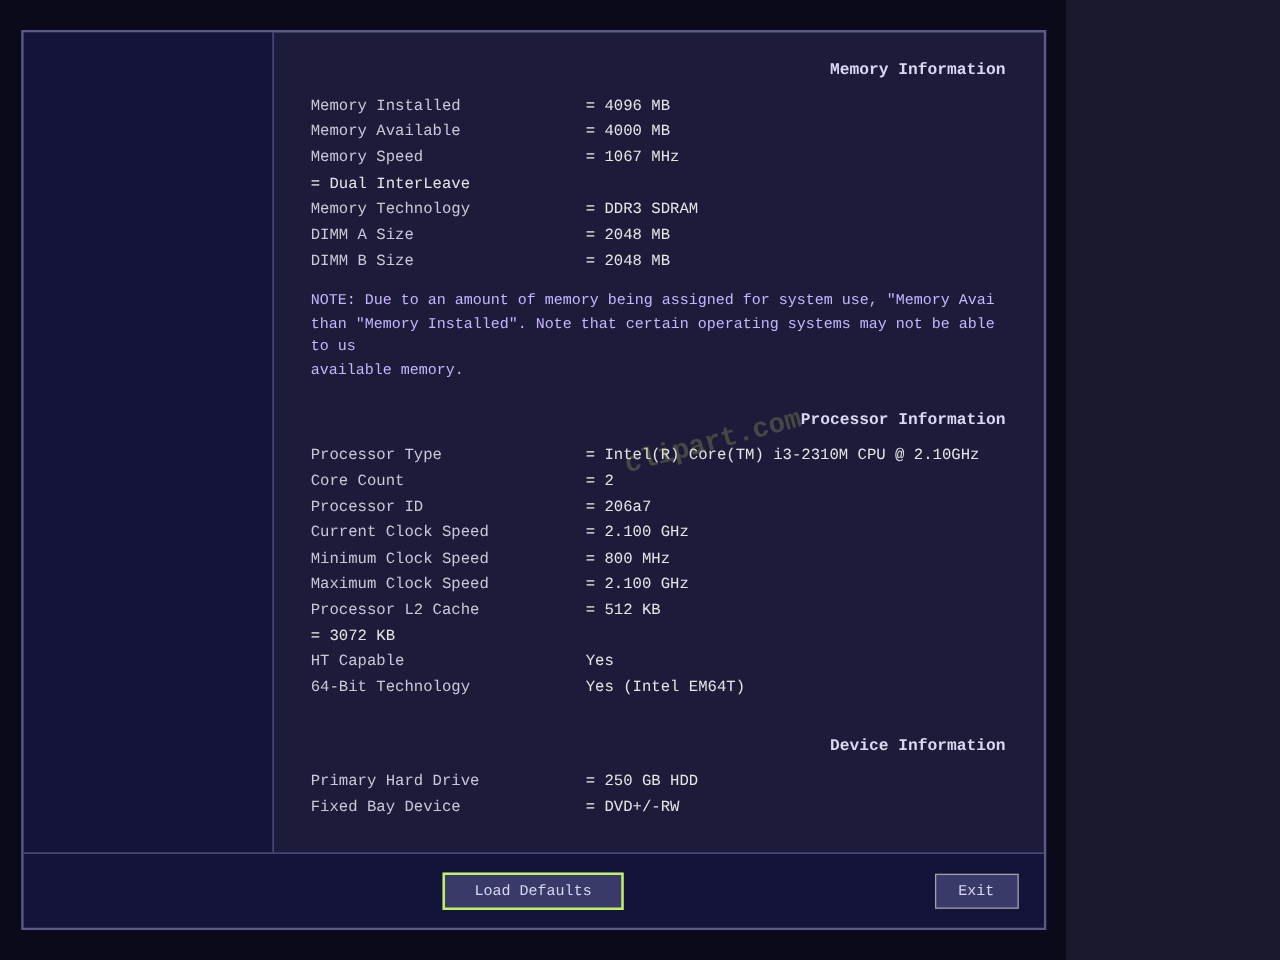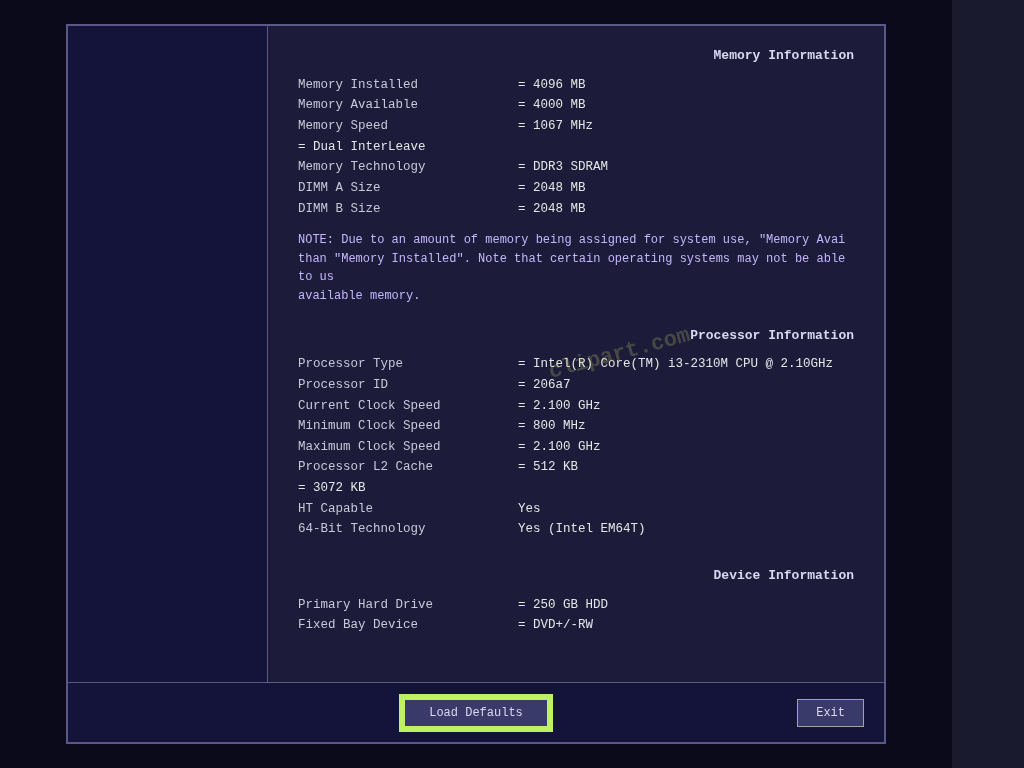--- a/index.html
+++ b/index.html
@@ -6,21 +6,21 @@
 
     body {
       width: 1024px;
       height: 768px;
       background: #1a1a2e;
       overflow: hidden;
       font-family: 'Courier New', Courier, monospace;
     }
 
     .screen {
-      width: 952px;
+      width: 853px;
       height: 768px;
       background: #0a0a1a;
       position: relative;
       display: flex;
       align-items: center;
       justify-content: center;
       text-decoration: underline;
     }
 
     .bios-panel {
@@ -106,21 +106,21 @@
       background: #14143a;
       border-top: 1px solid #5a5a8a;
       display: flex;
       align-items: center;
       justify-content: center;
       gap: 20px;
     }
 
     .bios-button {
       background: #3a3a6a;
-      border: 6px solid #bef264;
+      border: 2px solid #bef264;
       color: #d8d8f0;
       font-family: 'Courier New', Courier, monospace;
       font-size: 12px;
       padding: 6px 24px;
       cursor: pointer;
       min-width: 120px;
     }
 
     .exit-button {
       position: absolute;
@@ -194,20 +194,24 @@
         available memory.
       </div>
 
       <div class="section-title">Processor Information</div>
       <div class="info-table">
         <div class="info-row">
           <span class="info-label">Processor Type</span>
           <span class="info-value">= Intel(R) Core(TM) i3-2310M CPU @ 2.10GHz</span>
         </div>
         <div class="info-row">
+          <span class="info-label">Core Count</span>
+          <span class="info-value">= 2</span>
+        </div>
+        <div class="info-row">
           <span class="info-label">Processor ID</span>
           <span class="info-value">= 206a7</span>
         </div>
         <div class="info-row">
           <span class="info-label">Current Clock Speed</span>
           <span class="info-value">= 2.100 GHz</span>
         </div>
         <div class="info-row">
           <span class="info-label">Minimum Clock Speed</span>
           <span class="info-value">= 800 MHz</span>

